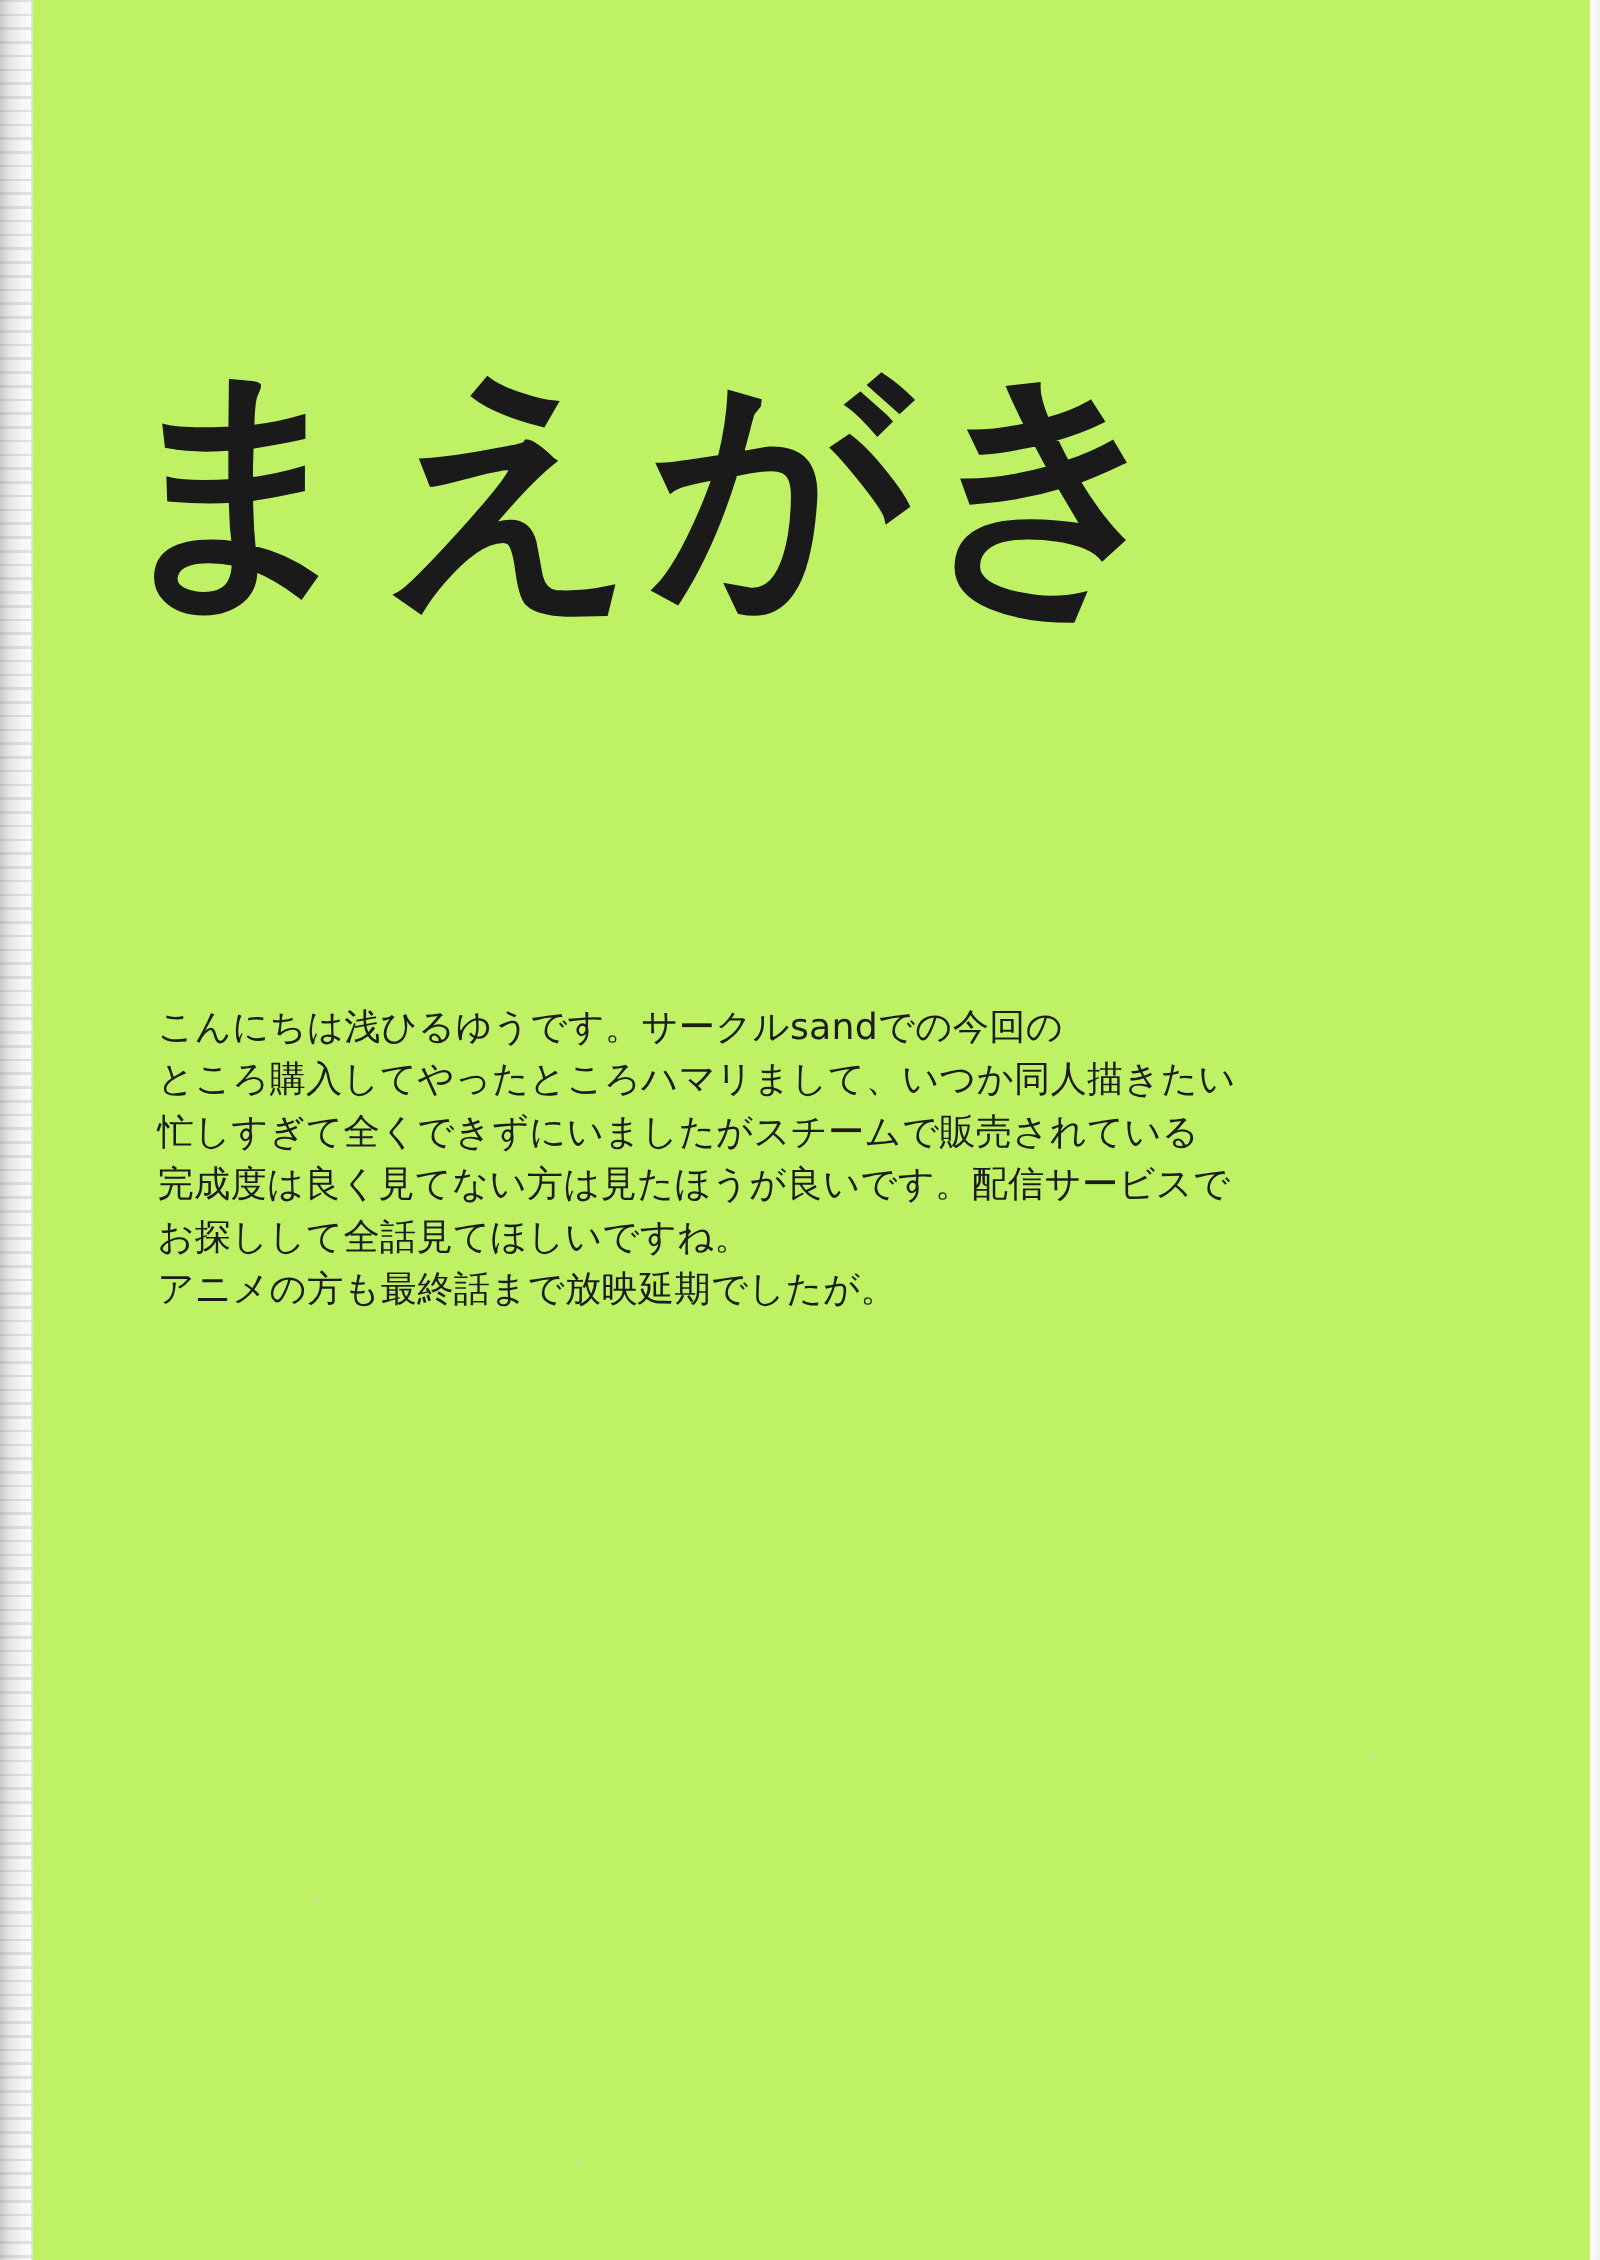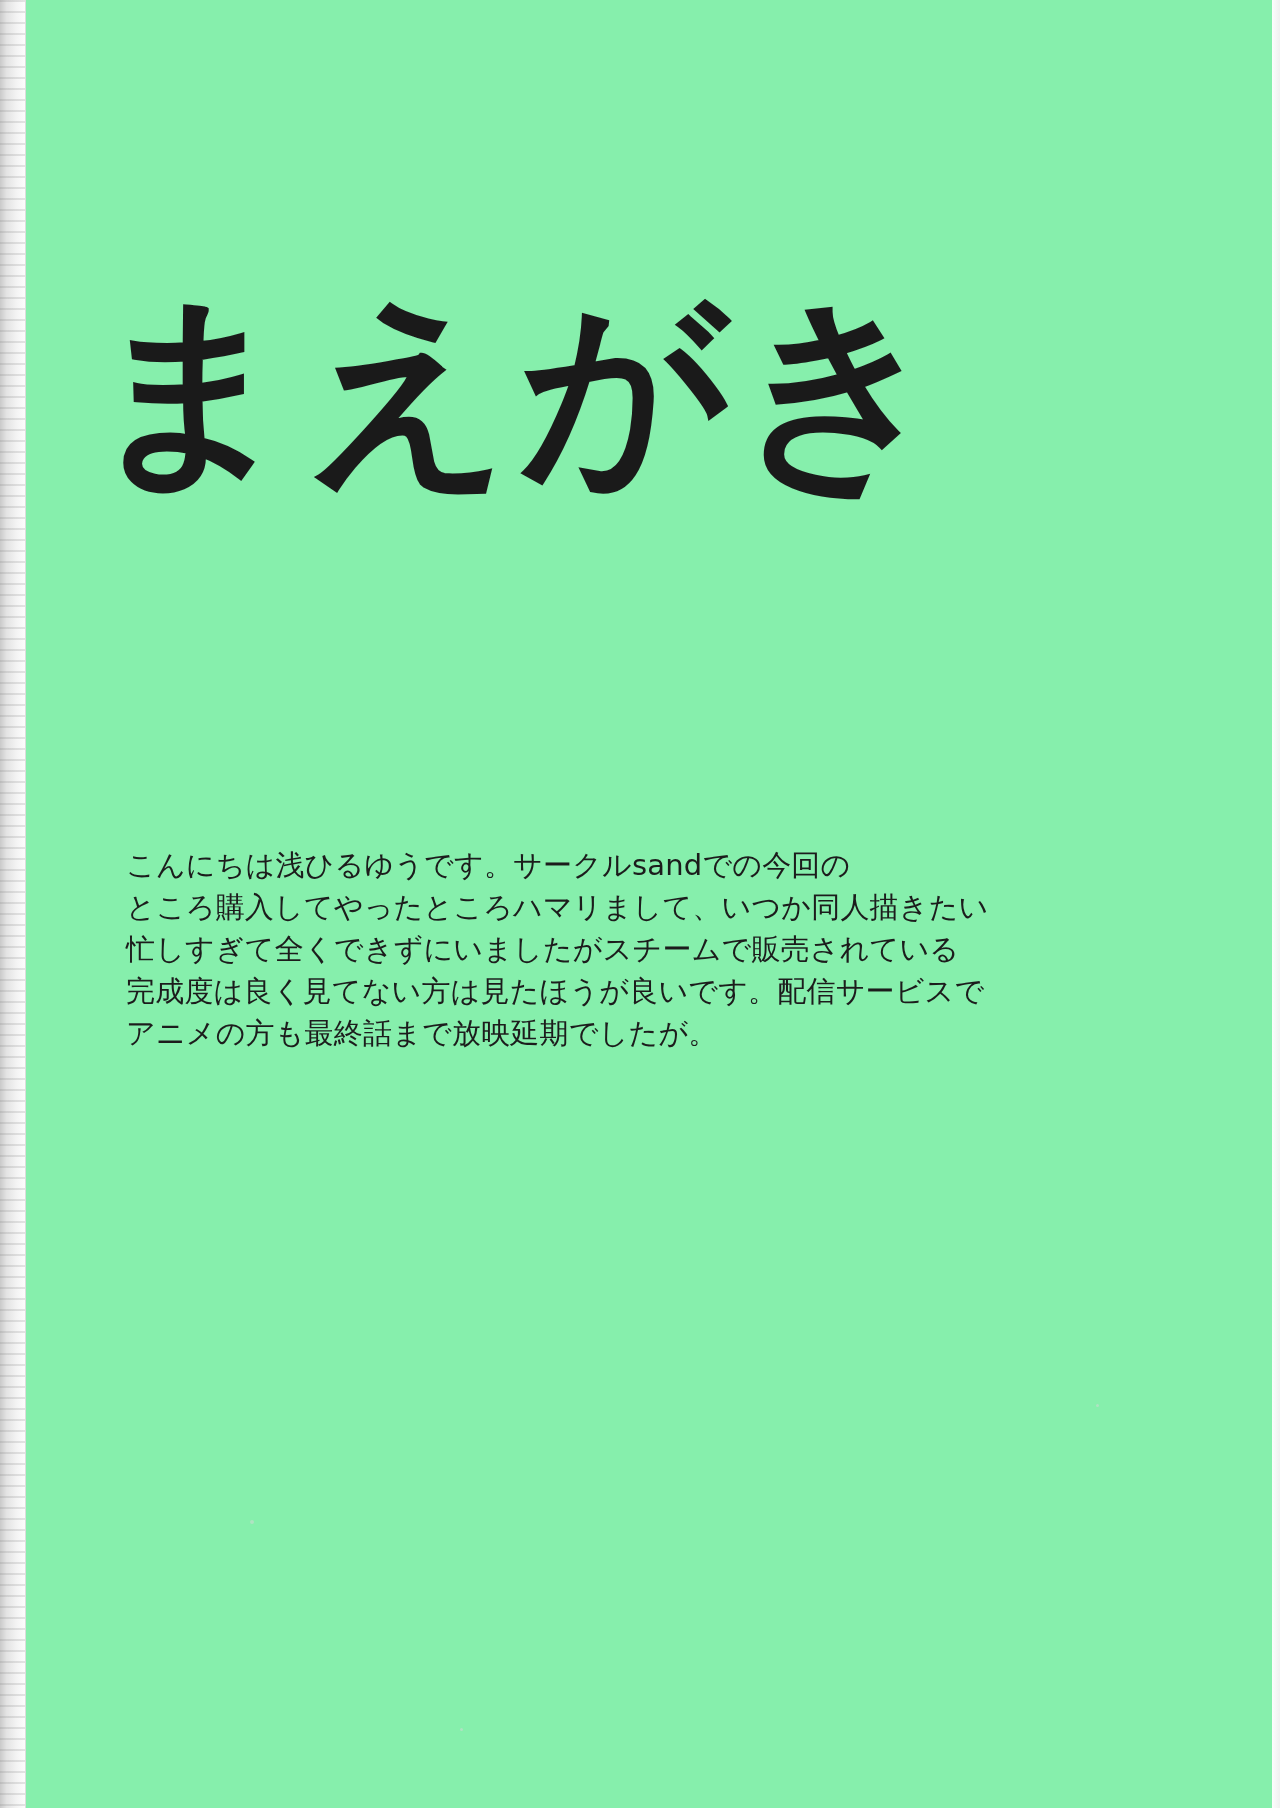--- a/index.html
+++ b/index.html
@@ -15,21 +15,21 @@
     font-family: "DejaVu Sans", "Liberation Sans", sans-serif;
   }
 
   
   .page {
     position: absolute;
     left: 0;
     top: 0;
     width: 1280px;
     height: 1808px;
-    background: #86efac;
+    background: #bef264;
   }
 
   
   .gutter {
     position: absolute;
     left: 0;
     top: 0;
     width: 26px;
     height: 1808px;
     background: linear-gradient(to right, #c9c9c9 0%, #e3e3e3 25%, #f4f4f4 65%, #fdfdfd 100%);
@@ -88,21 +88,20 @@
   .body-copy {
     position: absolute;
     left: 126px;
     top: 800px;
     width: 1010px;
     font-family: "DejaVu Sans", "Liberation Sans", sans-serif;
     font-size: 29px;
     line-height: 42px;
     color: #1c1c1c;
     letter-spacing: 0.2px;
-    margin-top: 44px;
   }
   .body-copy p {
     margin: 0;
     white-space: nowrap;
   }
 
   
   .blemish {
     position: absolute;
     background: #d7d7d7;
@@ -124,16 +123,17 @@
   <div class="blemish" style="left:1096px; top:1404px; width:3px; height:3px;"></div>
   <div class="blemish" style="left:460px; top:1728px; width:3px; height:3px;"></div>
 
   <h1 class="title">まえがき</h1>
 
   <div class="body-copy">
     <p>こんにちは浅ひるゆうです。サークルsandでの今回の</p>
     <p>ところ購入してやったところハマリまして、いつか同人描きたい</p>
     <p>忙しすぎて全くできずにいましたがスチームで販売されている</p>
     <p>完成度は良く見てない方は見たほうが良いです。配信サービスで</p>
+    <p>お探しして全話見てほしいですね。</p>
     <p>アニメの方も最終話まで放映延期でしたが。</p>
   </div>
 
 </div>
 
 </body></html>

